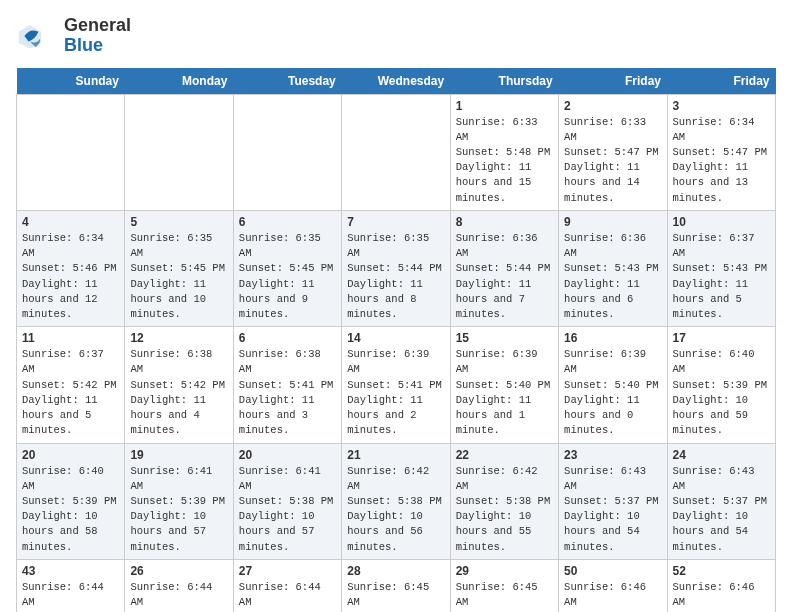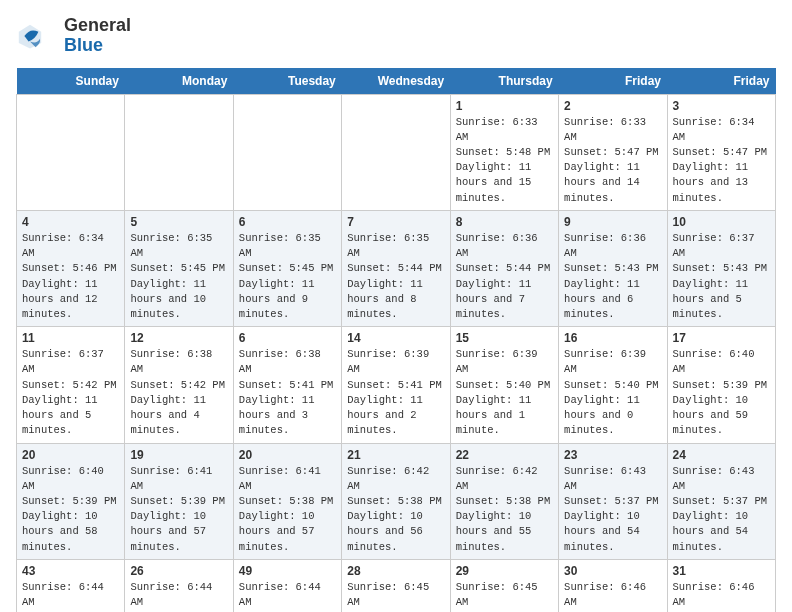--- a/index.html
+++ b/index.html
@@ -283,44 +283,44 @@
 Sunset: 5:37 PM
 Daylight: 10 hours and 53 minutes.</div>
         </td>
         <td>
           <span class="day-num">26</span>
           <div class="day-info" style="white-space: pre-line;">Sunrise: 6:44 AM
 Sunset: 5:37 PM
 Daylight: 10 hours and 52 minutes.</div>
         </td>
         <td>
-          <span class="day-num">49</span>
+          <span class="day-num">27</span>
           <div class="day-info" style="white-space: pre-line;">Sunrise: 6:44 AM
 Sunset: 5:36 PM
 Daylight: 10 hours and 52 minutes.</div>
         </td>
         <td>
           <span class="day-num">28</span>
           <div class="day-info" style="white-space: pre-line;">Sunrise: 6:45 AM
 Sunset: 5:36 PM
 Daylight: 10 hours and 51 minutes.</div>
         </td>
         <td>
           <span class="day-num">29</span>
           <div class="day-info" style="white-space: pre-line;">Sunrise: 6:45 AM
 Sunset: 5:36 PM
 Daylight: 10 hours and 50 minutes.</div>
         </td>
         <td>
-          <span class="day-num">30</span>
+          <span class="day-num">50</span>
           <div class="day-info" style="white-space: pre-line;">Sunrise: 6:46 AM
 Sunset: 5:36 PM
 Daylight: 10 hours and 50 minutes.</div>
         </td>
         <td>
-          <span class="day-num">31</span>
+          <span class="day-num">52</span>
           <div class="day-info" style="white-space: pre-line;">Sunrise: 6:46 AM
 Sunset: 5:36 PM
 Daylight: 10 hours and 49 minutes.</div>
         </td>
       </tr>
     </tbody>
 </table>
 
 </body></html>

